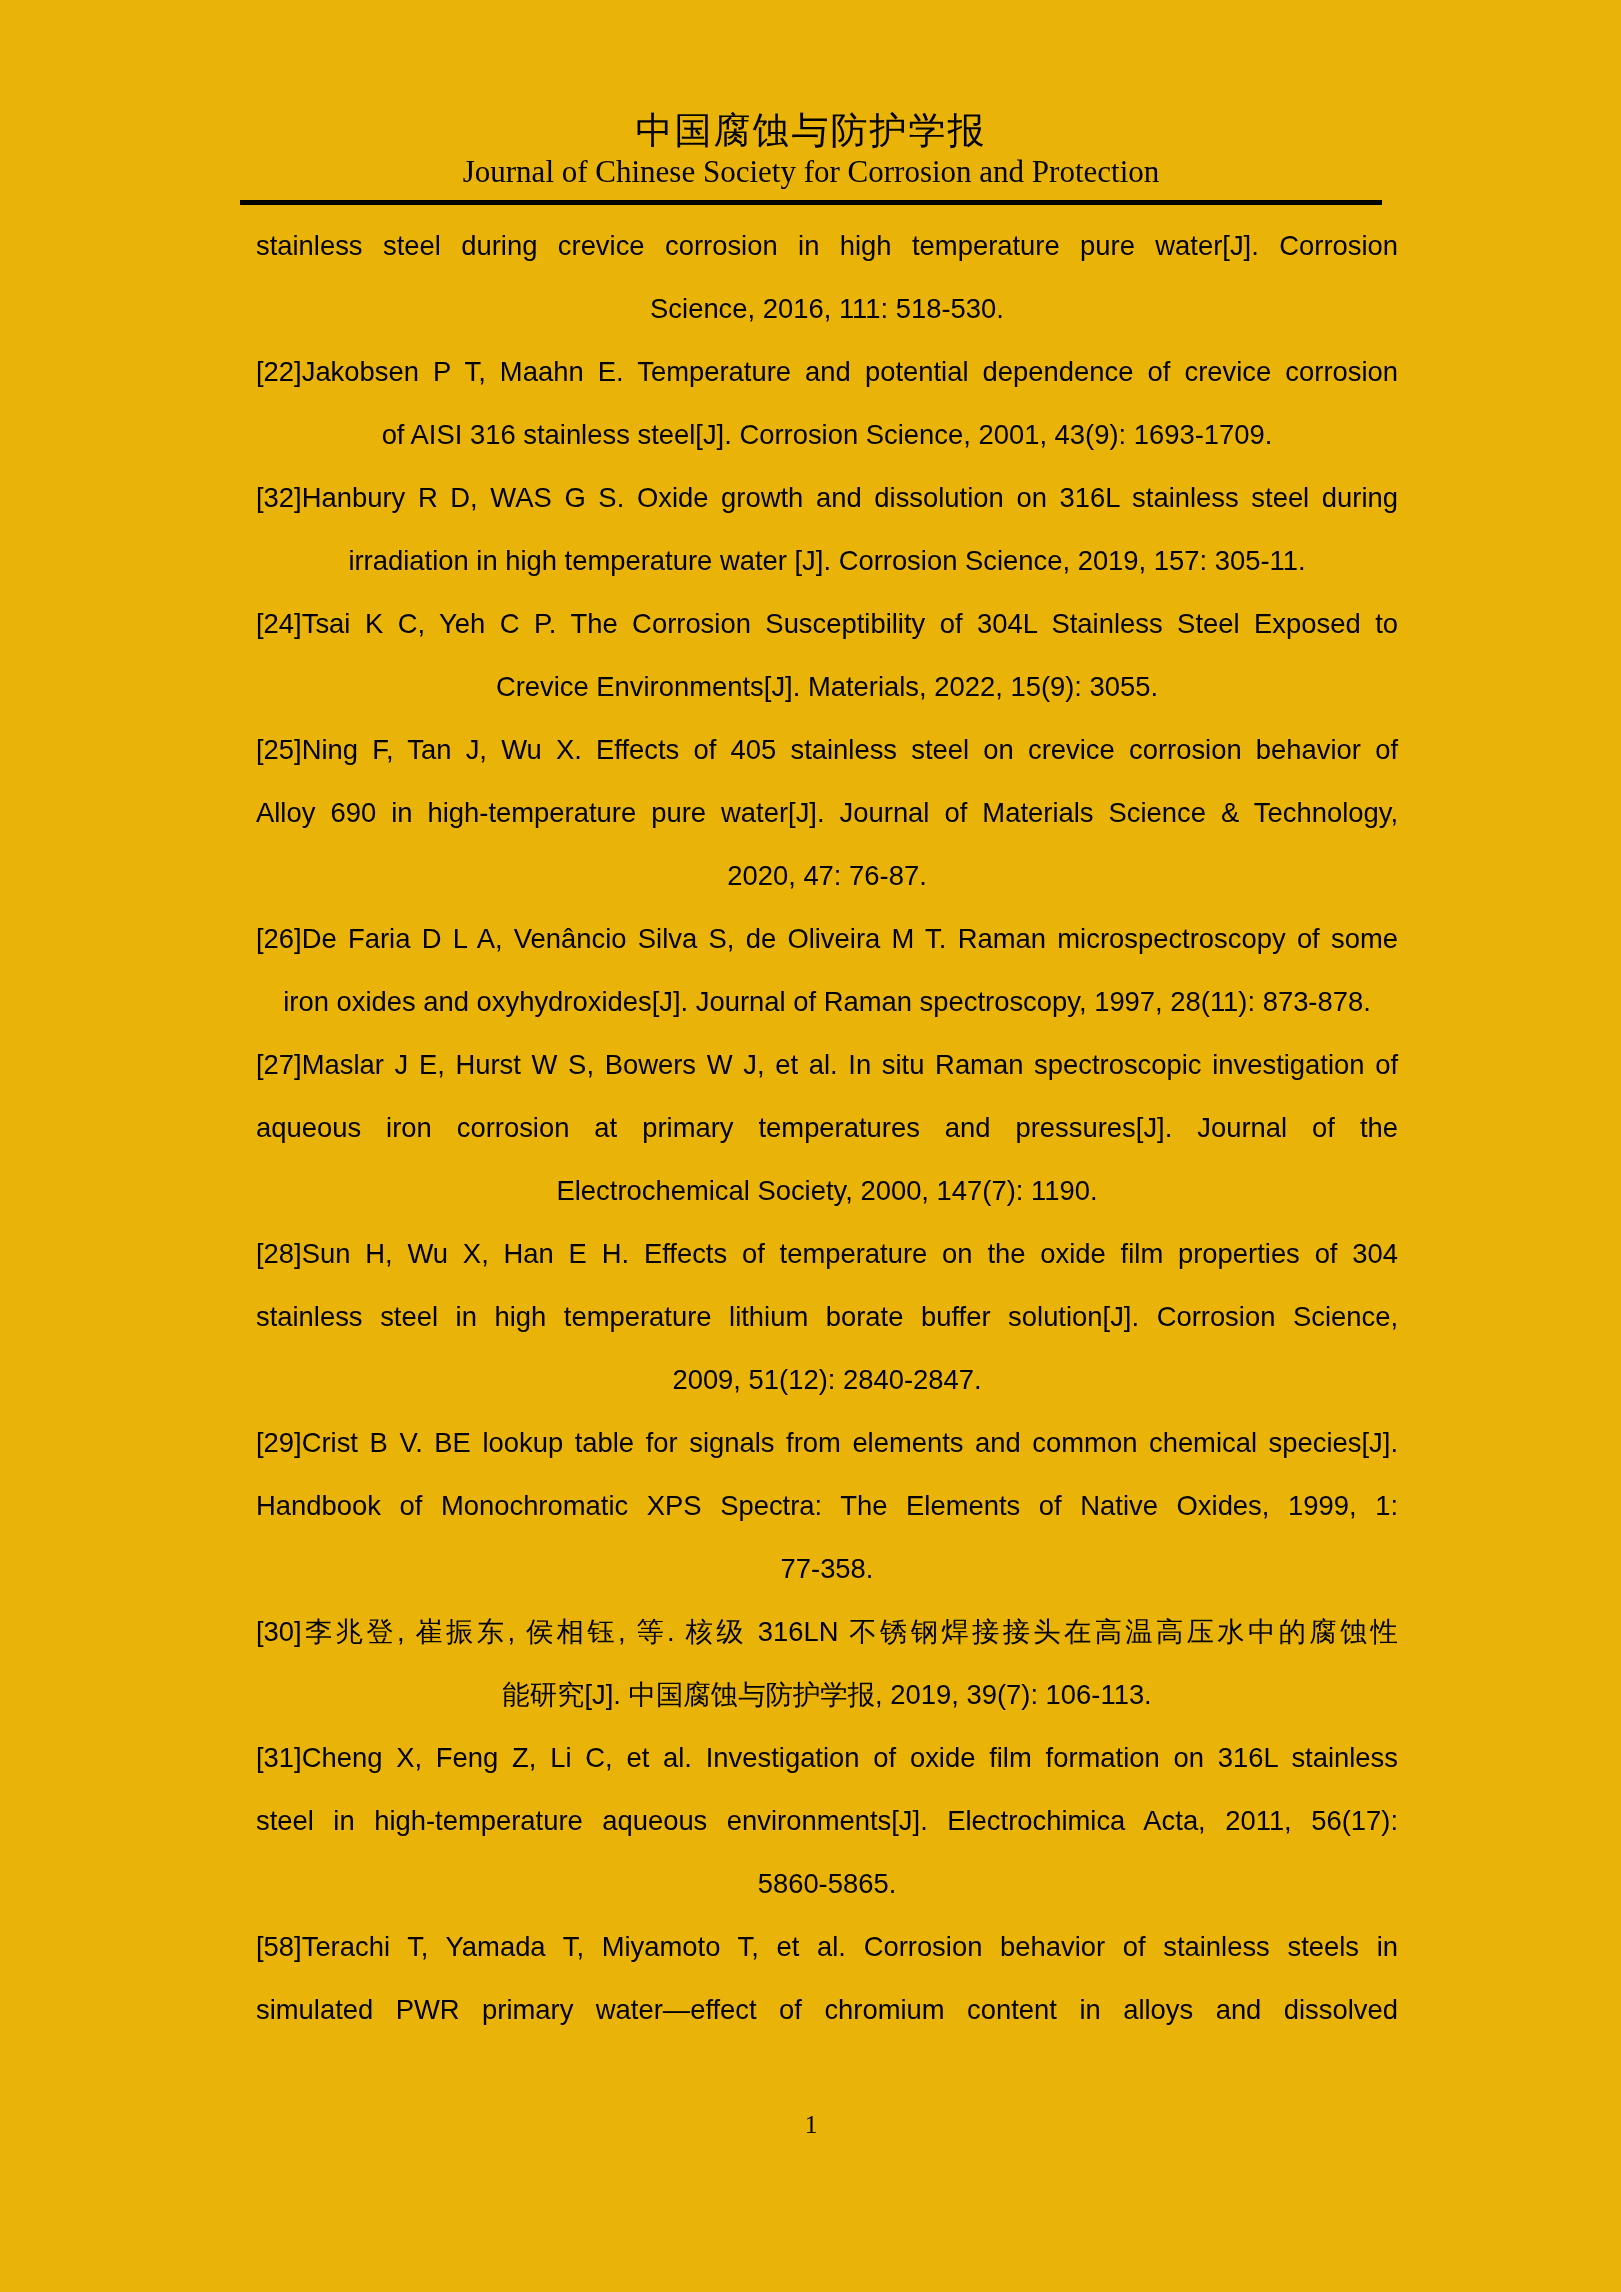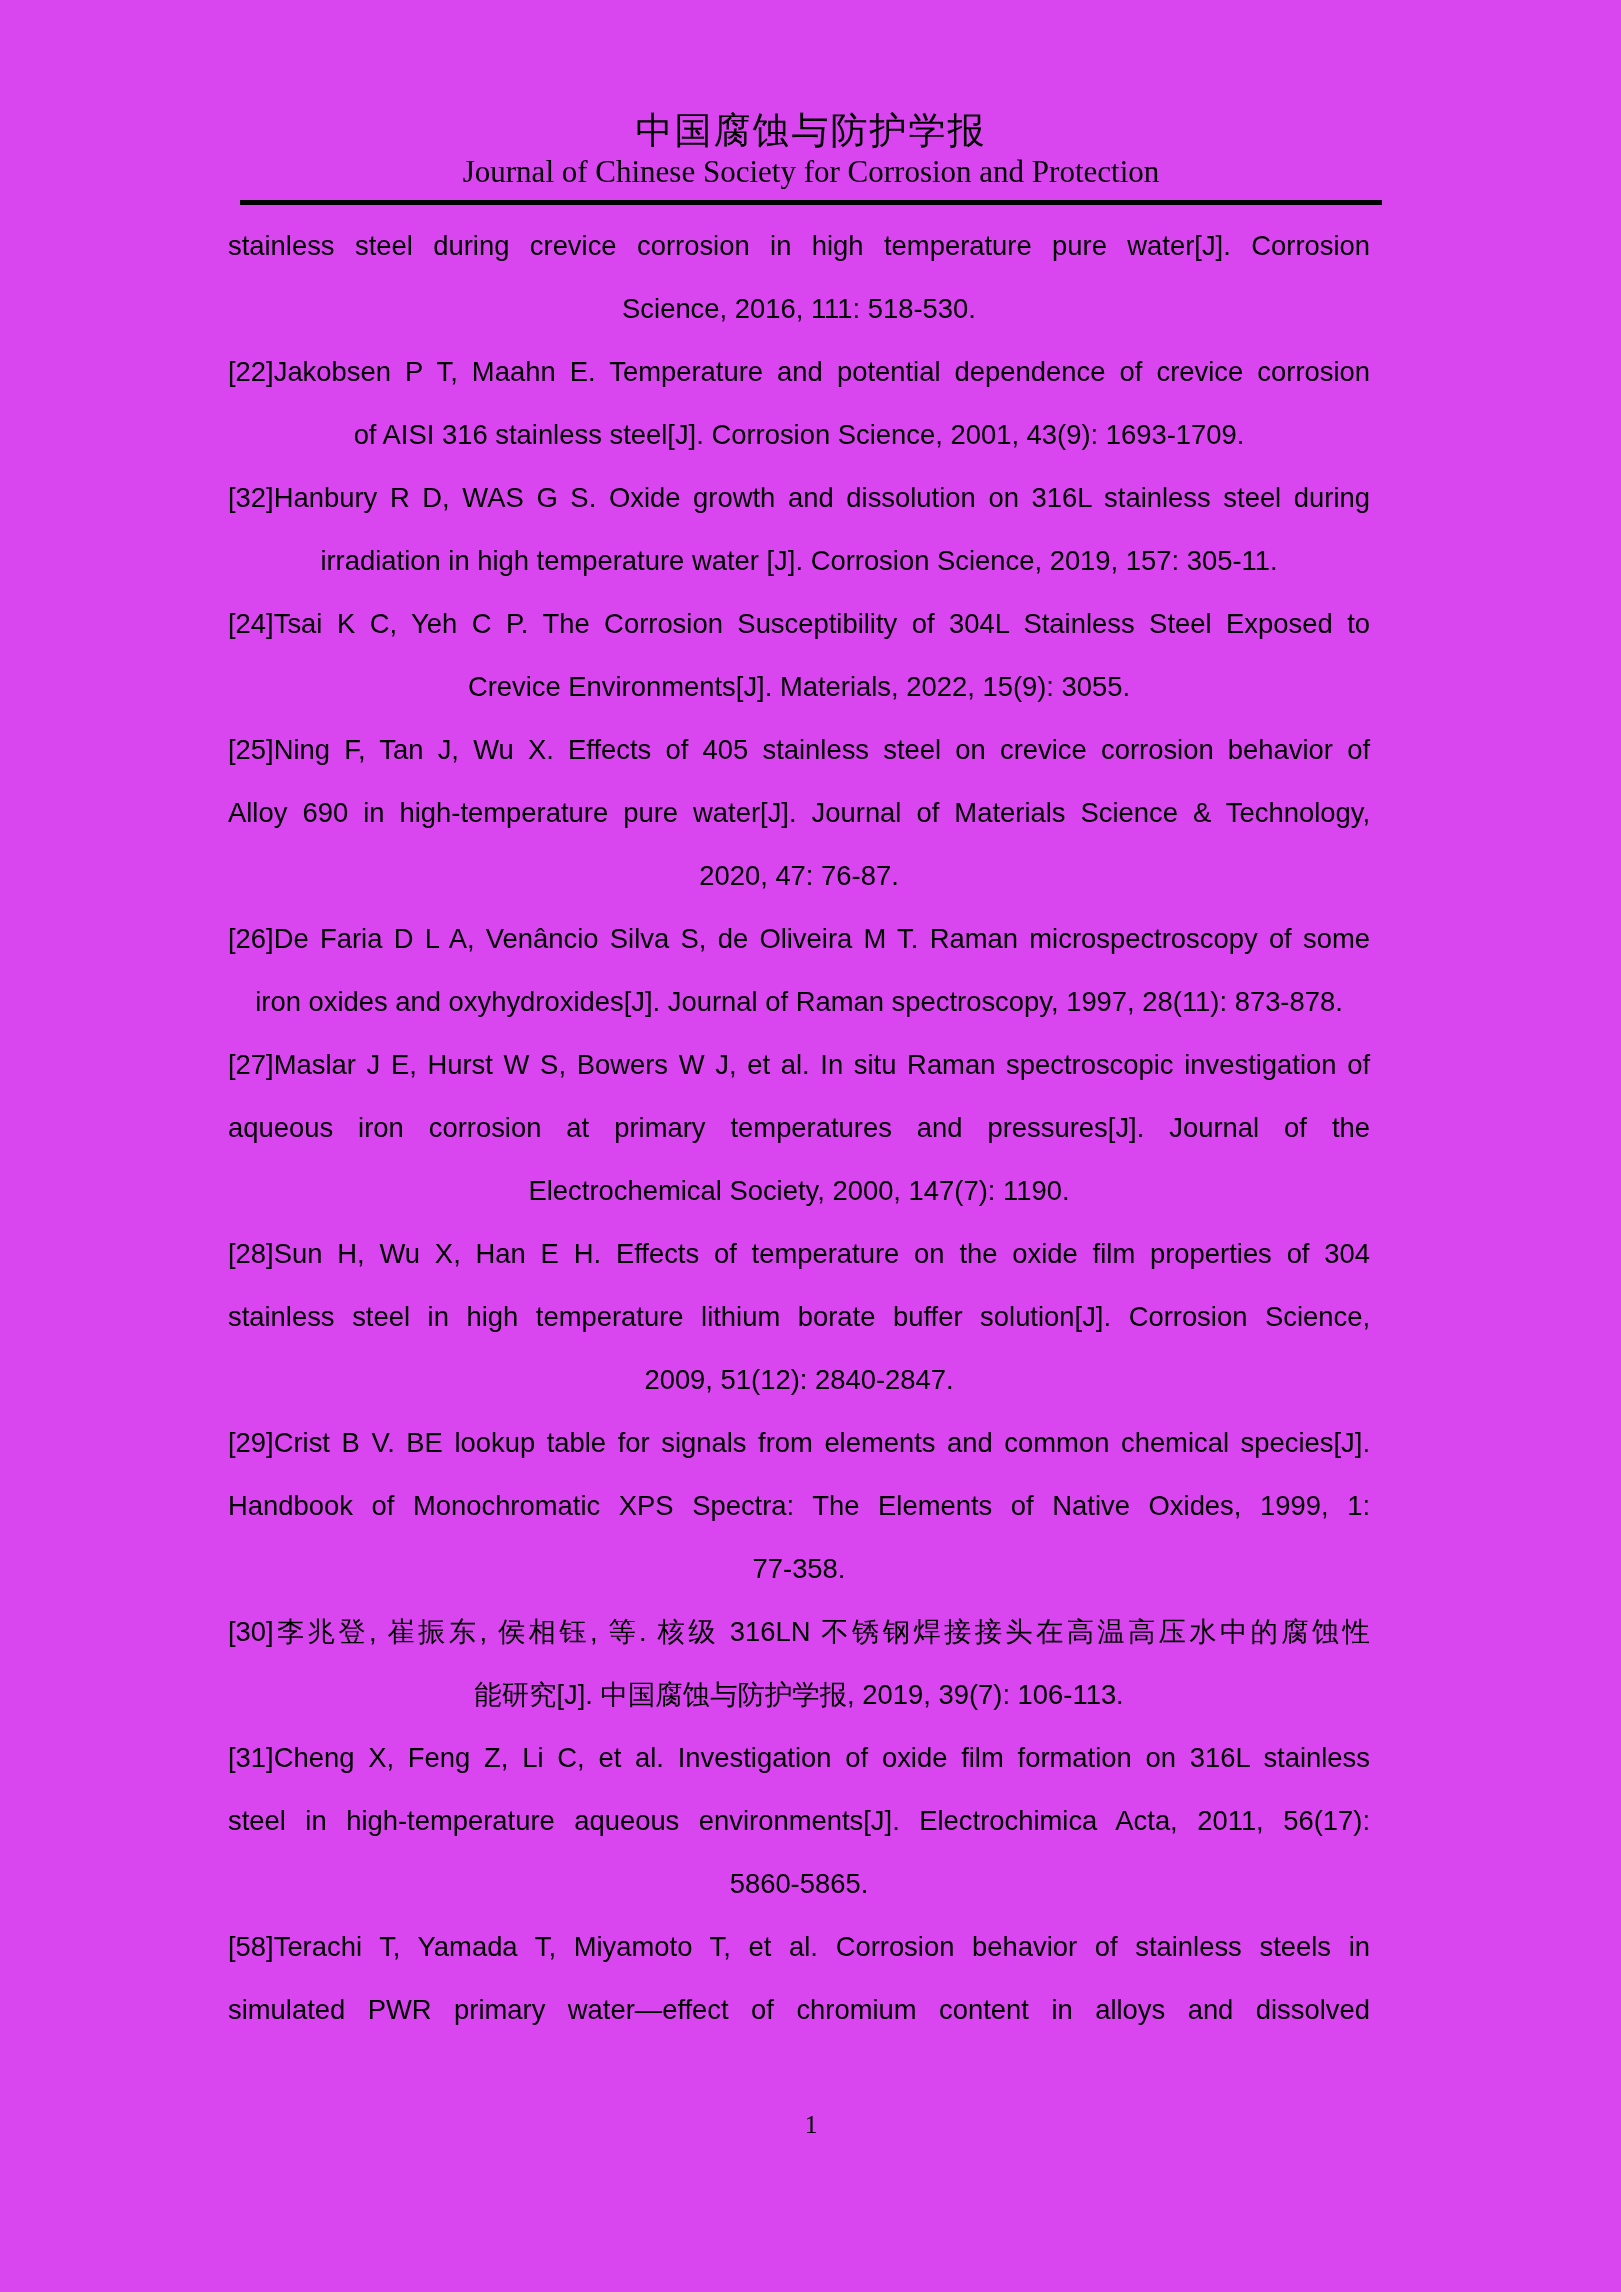--- a/index.html
+++ b/index.html
@@ -1,20 +1,20 @@
 <!DOCTYPE html>
 <html><head>
 <meta charset="utf-8">
 <style>
   html, body { margin: 0; padding: 0; background: #888; }
   #page {
     position: relative;
     width: 1621px;
     height: 2293px;
-    background: #d946ef;
+    background: #eab308;
     color: #000000;
     overflow: hidden;
     margin: 0 auto;
     font-family: "Liberation Sans", "DejaVu Sans", sans-serif;
   }
   .header {
     position: absolute;
     left: 240px;
     top: 106px;
     width: 1142px;
@@ -36,21 +36,21 @@
   .header-rule {
     position: absolute;
     left: 240px;
     top: 200px;
     width: 1142px;
     height: 4.9px;
     background: #000000;
   }
   .refs {
     position: absolute;
-    left: 228px;
+    left: 256px;
     top: 214px;
     width: 1142px;
     font-size: 27.4px;
     line-height: 63px;
   }
   .line {
     height: 63px;
     text-align: center;
     white-space: nowrap;
     overflow: visible;

